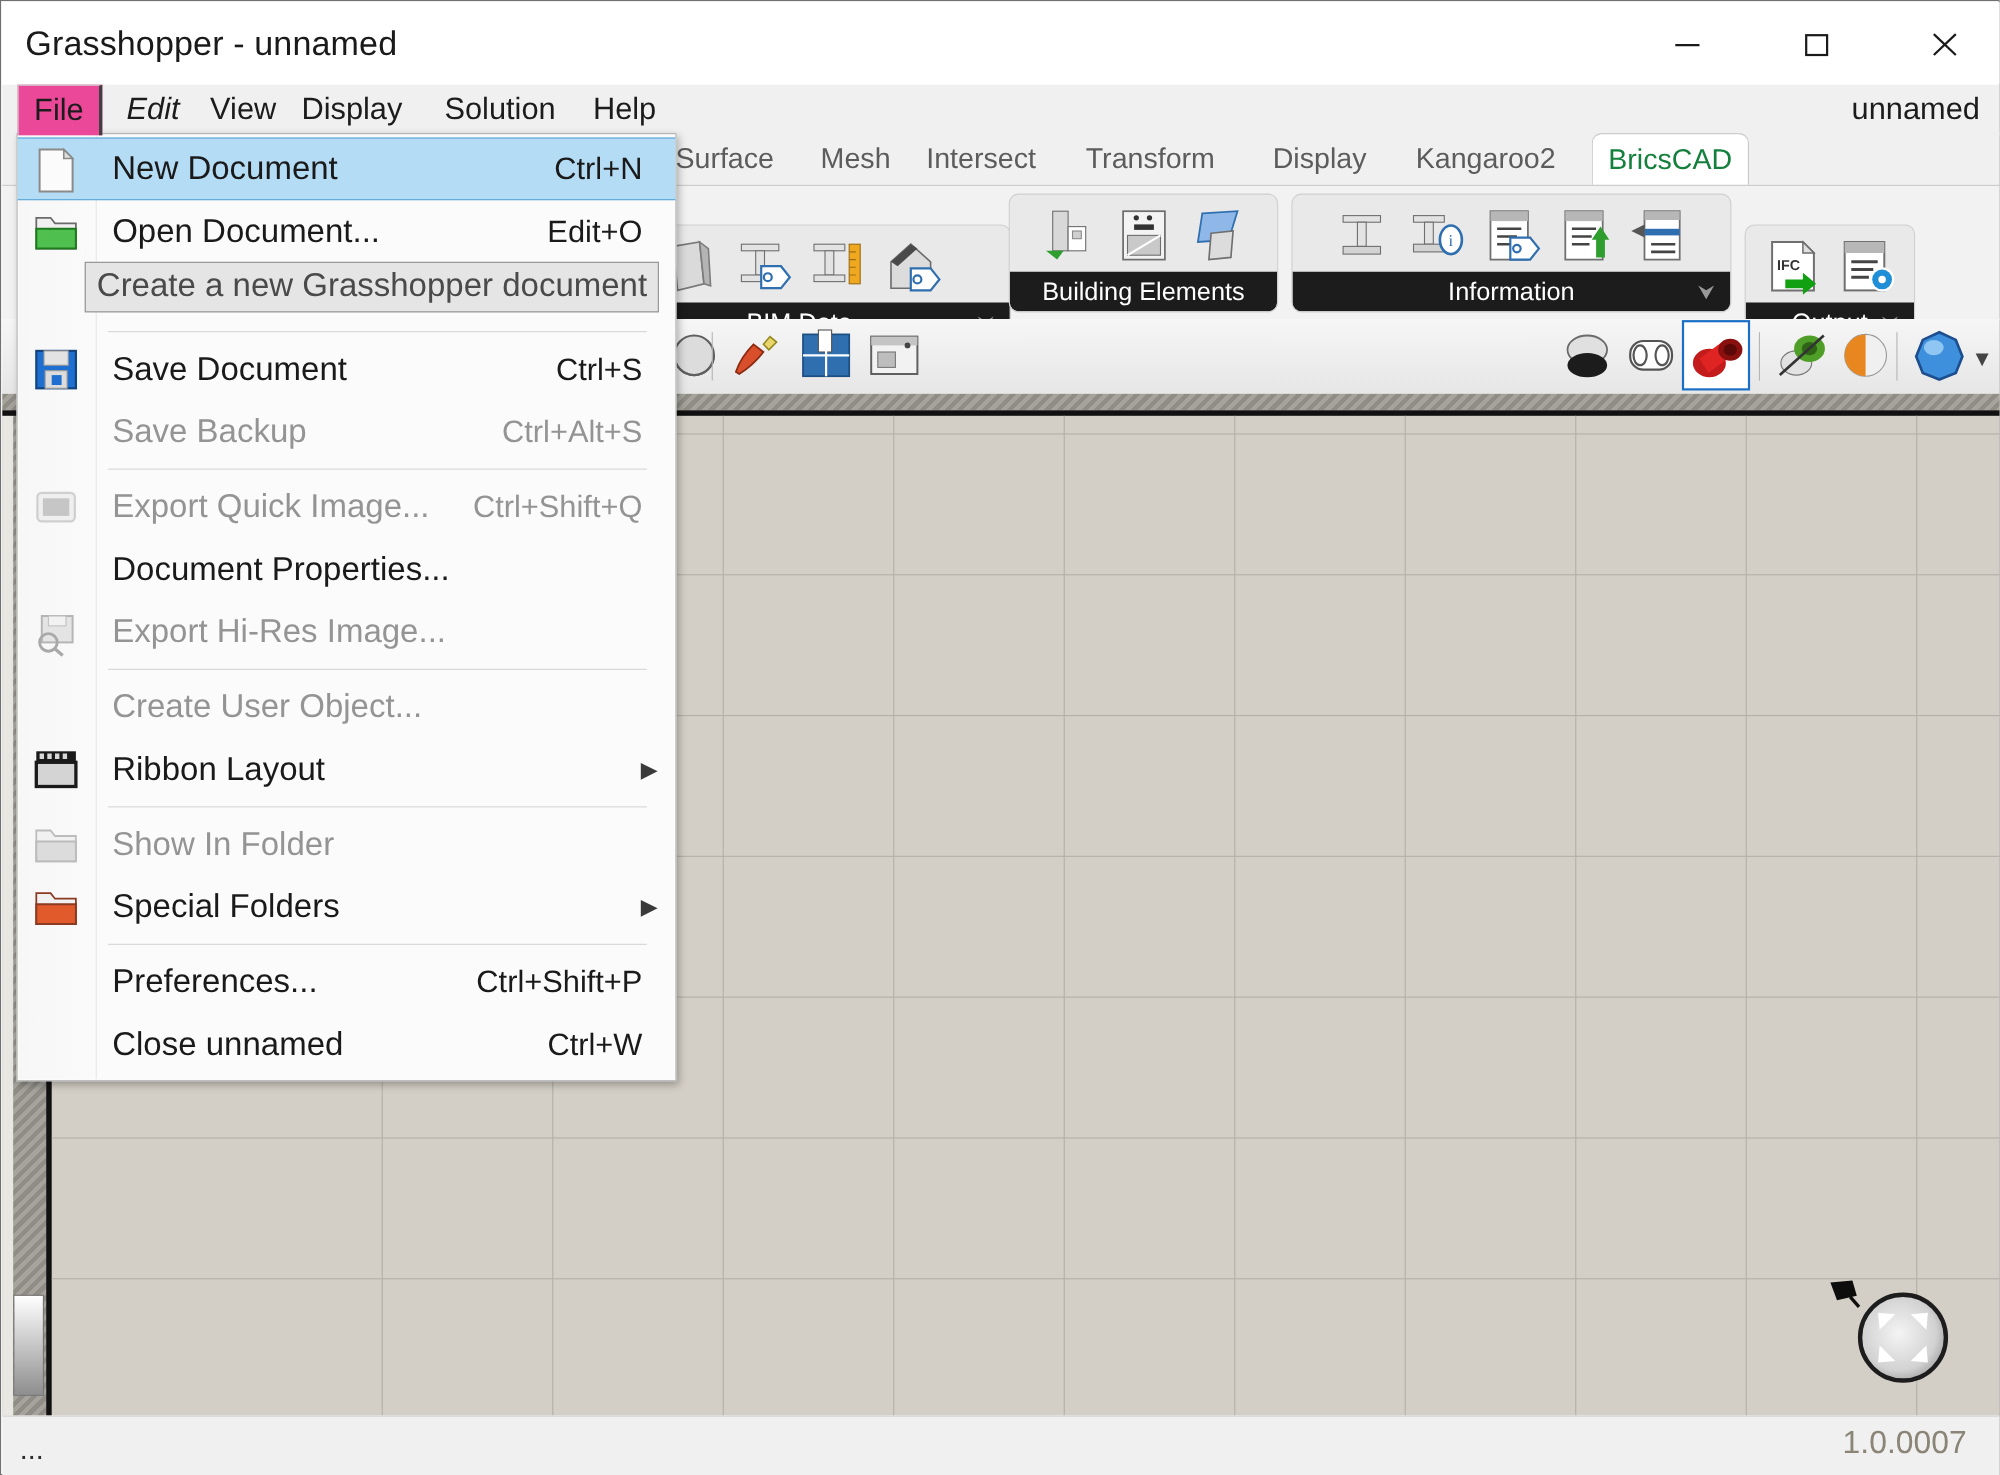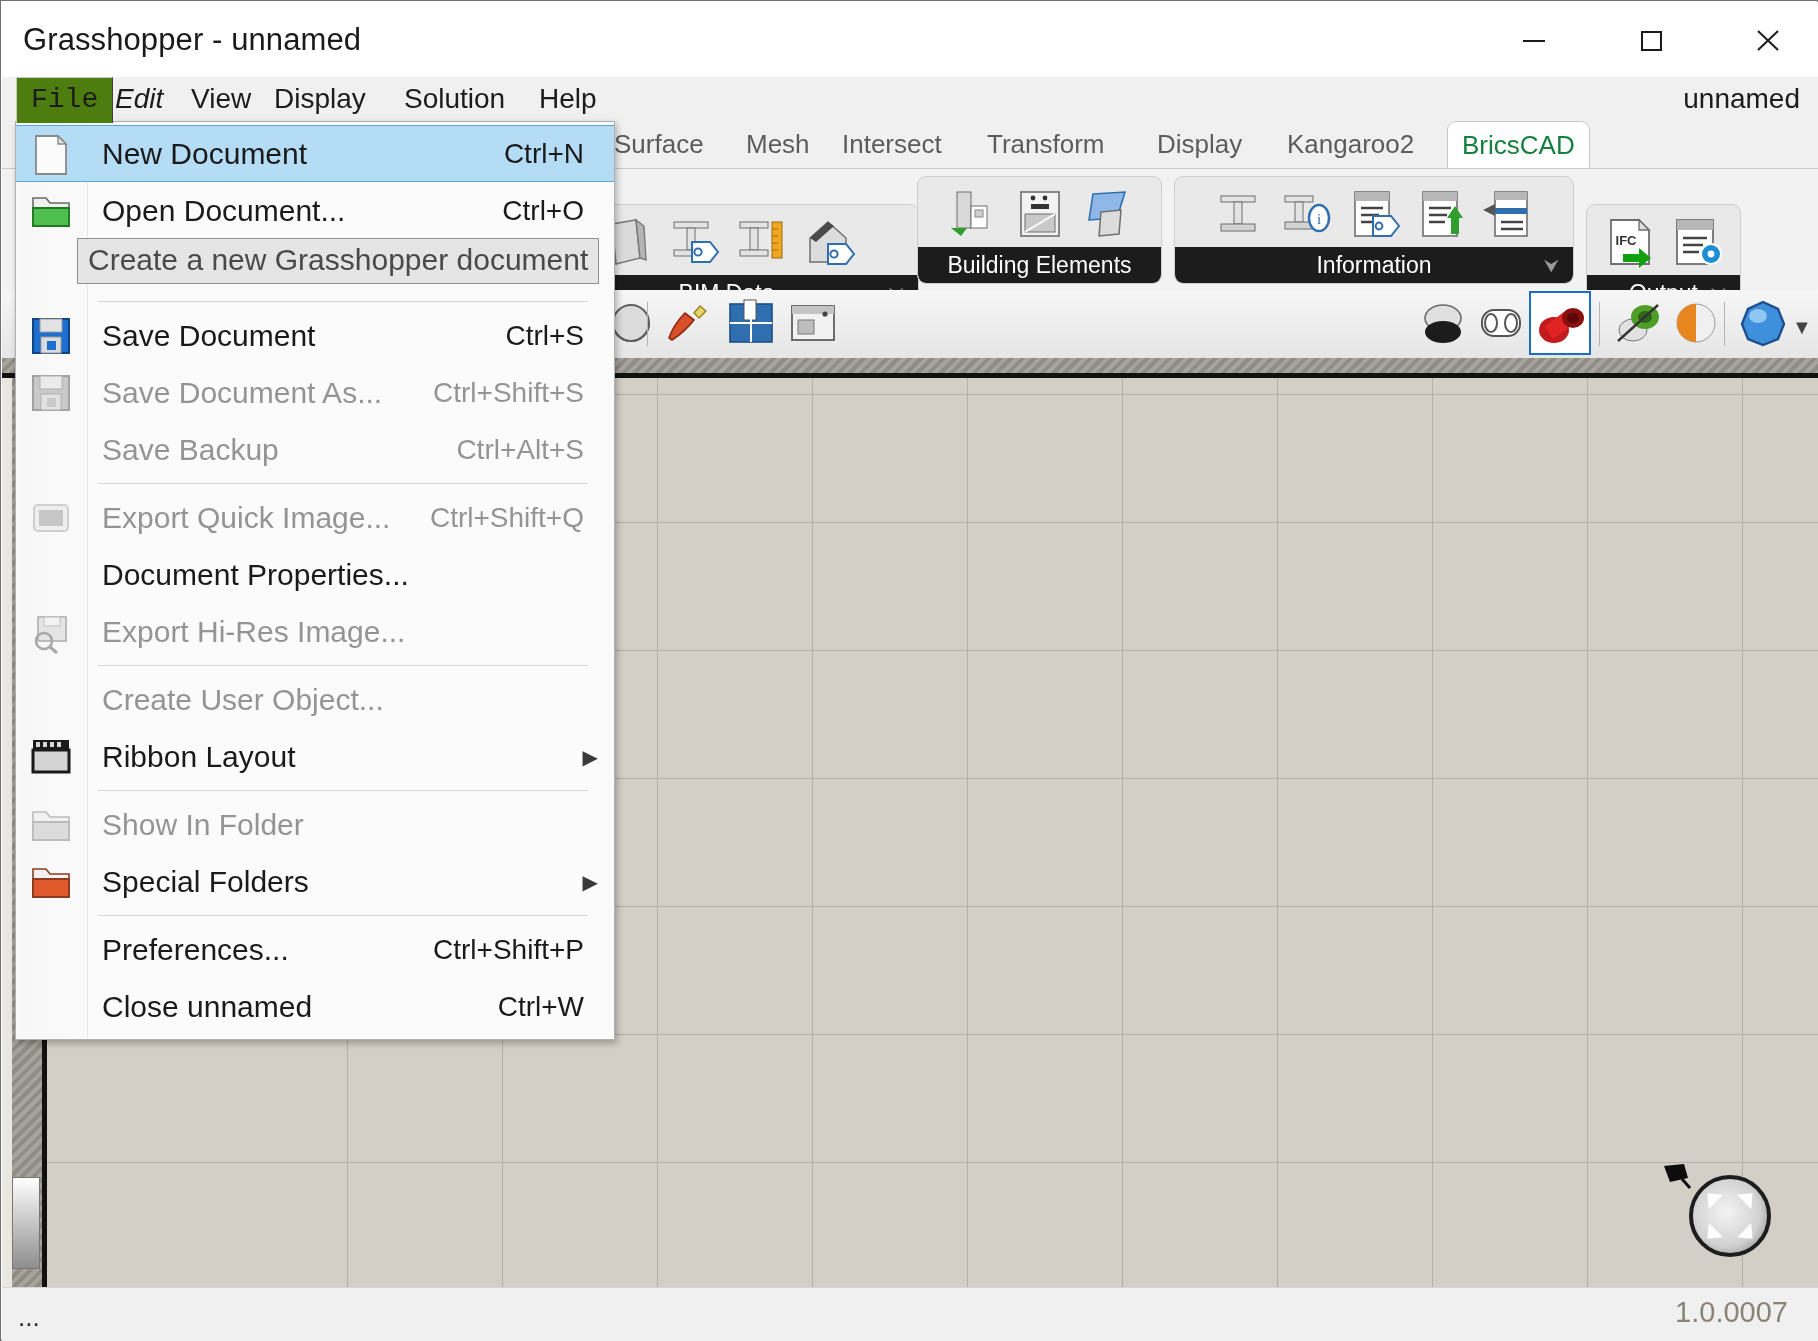--- a/index.html
+++ b/index.html
@@ -37,24 +37,23 @@
   
   #menubar{
     position:absolute;left:1px;top:76px;width:1816px;height:44px;
     background:#f0f0f0;border-bottom:1px solid #e3e3e3;
   }
   .menu-item{
     position:absolute;top:0;height:44px;line-height:44px;
     font-size:28px;color:#1c1c1c;padding:0 14px;white-space:nowrap;
   }
   #menu-file{
-    left:14px;background:#4d7c0f;border-left:1px solid #c9c9c9;
-    border-right:1px solid #404040;border-top:1px solid #c9c9c9;height:45px;
+    left:14px;background:#ec4899;border-left:1px solid #c9c9c9;
+    border-right:3px solid #404040;border-top:1px solid #c9c9c9;height:45px;
     z-index:60;
-    font-family:Liberation Mono, monospace;
   }
   #menu-edit{left:99px;font-style:italic;}
   #menu-view{left:175px;}
   #menu-display{left:258px;}
   #menu-solution{left:388px;}
   #menu-help{left:523px;}
   #doc-name{
     position:absolute;right:18px;top:0;height:44px;line-height:44px;
     font-size:28px;color:#1c1c1c;
   }
@@ -547,21 +546,21 @@
     </div>
 
     <div class="mrow">
       <span class="micon">
         <svg width="46" height="46" viewBox="0 0 46 46">
             <polygon points="5,10 18,10 22,15 41,15 41,38 5,38" fill="#f0f0f0" stroke="#6a6a6a" stroke-width="1.6"></polygon>
             <polygon points="5,20 41,20 41,38 5,38" fill="#4fbf4f" stroke="#1f7a1f" stroke-width="1.8"></polygon>
           </svg>
       </span>
       <span class="mlabel">Open Document...</span>
-      <span class="mshort">Ctrl+O</span>
+      <span class="mshort">Edit+O</span>
     </div>
 
     <div class="mrow">
       <span class="mlabel">Recent Files</span>
       <span class="msub">▶</span>
     </div>
 
     <div class="msep"></div>
 
     <div class="mrow">
@@ -570,32 +569,20 @@
             <rect x="5" y="6" width="36" height="34" fill="#1f6fd0" stroke="#10457f" stroke-width="2"></rect>
             <rect x="12" y="6" width="22" height="13" fill="#e3e3e3" stroke="#9a9a9a"></rect>
             <rect x="13" y="24" width="20" height="16" fill="#dcdcdc" stroke="#9a9a9a"></rect>
             <rect x="19" y="28" width="9" height="9" fill="#1f6fd0"></rect>
           </svg>
       </span>
       <span class="mlabel">Save Document</span>
       <span class="mshort">Ctrl+S</span>
     </div>
 
-    <div class="mrow disabled">
-      <span class="micon">
-        <svg width="46" height="46" viewBox="0 0 46 46">
-            <rect x="5" y="6" width="36" height="34" fill="#c9c9c9" stroke="#a2a2a2" stroke-width="2"></rect>
-            <rect x="12" y="6" width="22" height="13" fill="#ebebeb" stroke="#b0b0b0"></rect>
-            <rect x="13" y="24" width="20" height="16" fill="#e2e2e2" stroke="#b0b0b0"></rect>
-            <rect x="19" y="28" width="9" height="9" fill="#c9c9c9"></rect>
-          </svg>
-      </span>
-      <span class="mlabel">Save Document As...</span>
-      <span class="mshort">Ctrl+Shift+S</span>
-    </div>
 
     <div class="mrow disabled">
       <span class="mlabel">Save Backup</span>
       <span class="mshort">Ctrl+Alt+S</span>
     </div>
 
     <div class="msep"></div>
 
     <div class="mrow disabled">
       <span class="micon">

